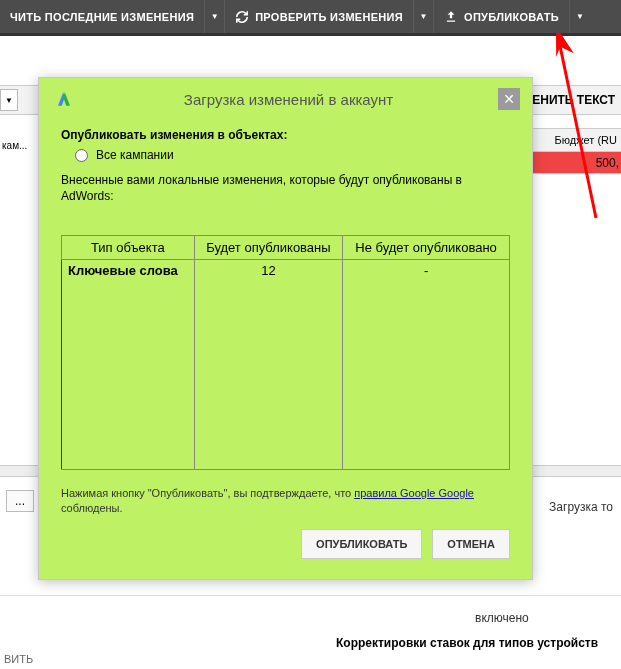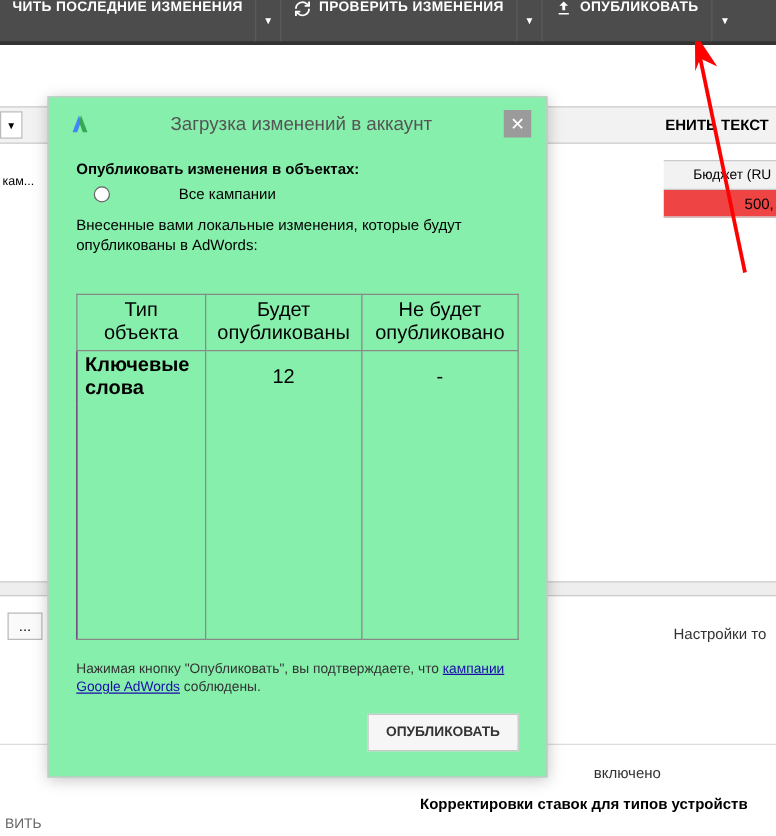--- a/index.html
+++ b/index.html
@@ -18,23 +18,23 @@
   .toolbar {
     background: #4c4c4c;
     height: 36px;
     display: flex;
     align-items: center;
     color: #fff;
     border-bottom: 3px solid #333;
   }
   .tb-btn {
     display: flex;
-    align-items: flex-start;
+    align-items: center;
     height: 100%;
-    padding: 0 10px;
+    padding: 16px 10px;
     font-size: 11px;
     font-weight: bold;
     letter-spacing: 0.3px;
     cursor: pointer;
     border-right: 1px solid #5a5a5a;
   }
   .tb-dd {
     width: 20px;
     display: flex;
     align-items: center;
@@ -145,22 +145,22 @@
     position: absolute;
     top: 33px; left: 550px;
     width: 55px; height: 190px;
     pointer-events: none;
   }
 
   
   .dialog {
     position: absolute;
     top: 77px; left: 38px;
-    width: 400px;
-    background: #86efac;
+    width: 495px;
+    background: #bef264;
     border: 1px solid #c7c7c7;
     box-shadow: 0 2px 12px rgba(0,0,0,0.25);
   }
   .dlg-title {
     display: flex;
     align-items: center;
     padding: 10px 12px 8px 16px;
     position: relative;
   }
   .dlg-title .logo { width: 18px; height: 18px; margin-right: 6px; }
@@ -179,36 +179,35 @@
     font-size: 14px;
     line-height: 1;
   }
   .dlg-body { padding: 6px 22px 14px 22px; }
   .section-h { font-weight: bold; font-size: 12px; margin: 4px 0 2px 0; }
   .radio-row {
     display: flex; align-items: center;
     margin: 6px 0 10px 14px;
     font-size: 12px;
     cursor: pointer;
-    gap: 47px;
   }
   .rcircle {
     width: 13px; height: 13px; border: 1px solid #666; border-radius: 50%;
     margin-right: 8px; display: inline-flex; align-items: center; justify-content: center;
     background: #fff;
   }
   .rcircle.sel::after {
     content: ""; width: 7px; height: 7px; background: #000; border-radius: 50%;
   }
   .desc { font-size: 12px; color: #000; margin: 10px 0 8px 0; line-height: 1.35; }
   table.changes {
     width: 100%;
     border-collapse: collapse;
     border: 1px solid #888;
-    font-size: 16px;
+    font-size: 13px;
     margin-top: 31px;
   }
   table.changes th {
     font-weight: normal;
     border: 1px solid #888;
     padding: 4px 6px;
     text-align: center;
   }
   table.changes td {
     border-left: 1px solid #701a75;
@@ -280,21 +279,21 @@
 <div class="bg-dd-left">
   <span>▼</span>
 </div>
 <div class="bg-label-left">кам...</div>
 <div class="bg-row2">Бюджет (RU</div>
 <div class="bg-row3">500,</div>
 <div class="bg-hbar"></div>
 <div class="bg-tab">
   <span>...</span>
 </div>
-<div class="bg-settings">Настройки то</div>
+<div class="bg-settings">Загрузка то</div>
 <div class="bg-hbar2"></div>
 <div class="bg-status">включено</div>
 <div class="bg-section">Корректировки ставок для типов устройств</div>
 <div class="bg-footer-left">ВИТЬ</div>
 
 <svg class="arrow" viewBox="0 0 55 190">
   <defs>
     <marker id="ah" markerWidth="10" markerHeight="10" refX="5" refY="2" orient="auto">
       <path d="M0,0 L10,2 L0,6 L3,2 Z" fill="#ff0000"></path>
     </marker>
@@ -340,20 +339,21 @@
       </tr>
       <tr class="table-spacer last">
             <td></td>
             <td></td>
             <td></td>
           </tr>
     </tbody>
       </table>
 
     <div class="agree">
-      <span>Нажимая кнопку "Опубликовать", вы подтверждаете, что </span><a href="#">кампании Google AdWords</a><span> соблюдены.</span>
+      <span>Нажимая кнопку "Опубликовать", вы подтверждаете, что </span><a href="#">правила Google Google</a><span> соблюдены.</span>
     </div>
 
     <div class="dlg-actions">
       <div class="btn">ОПУБЛИКОВАТЬ</div>
+      <div class="btn">ОТМЕНА</div>
     </div>
   </div>
 </div>
 
 </body></html>

